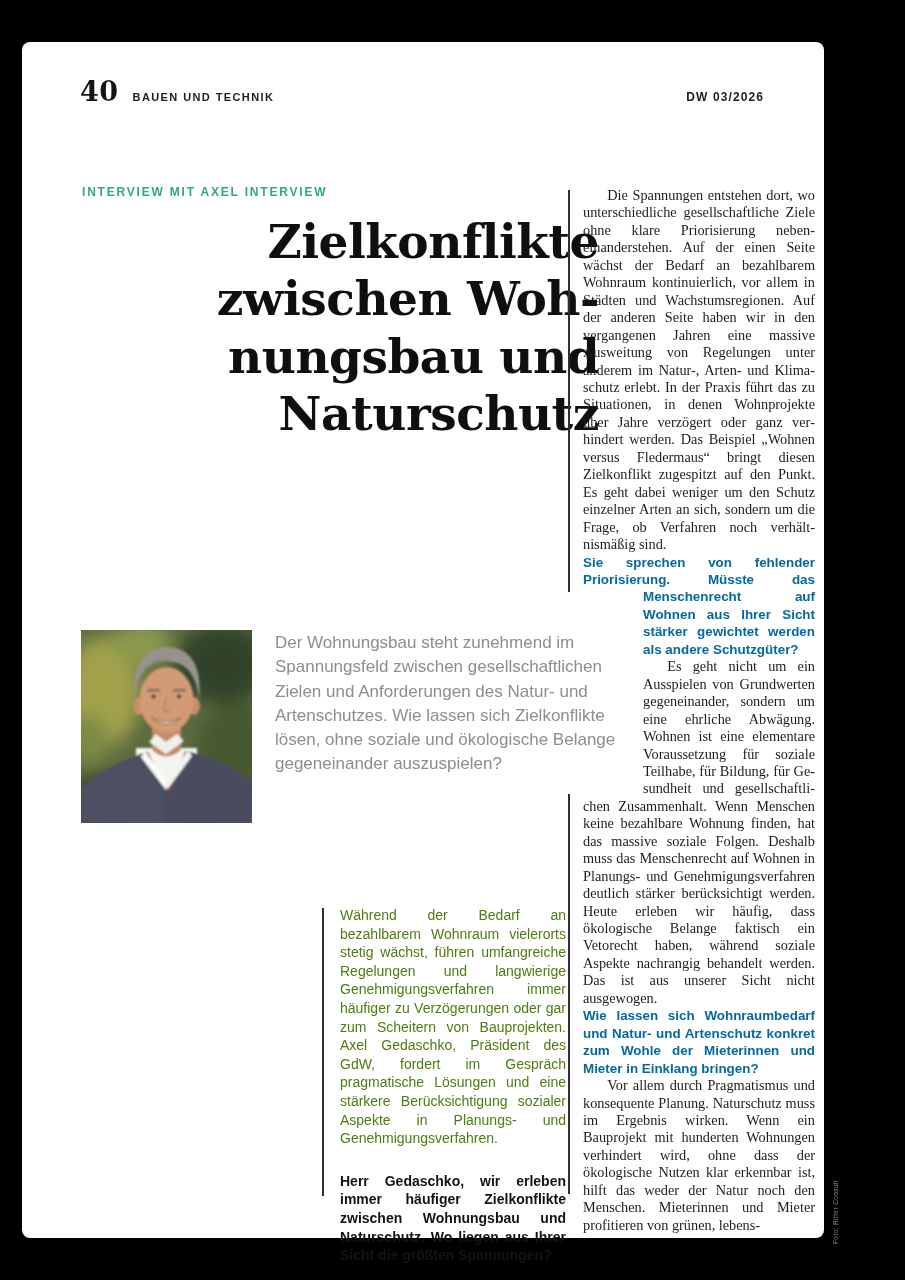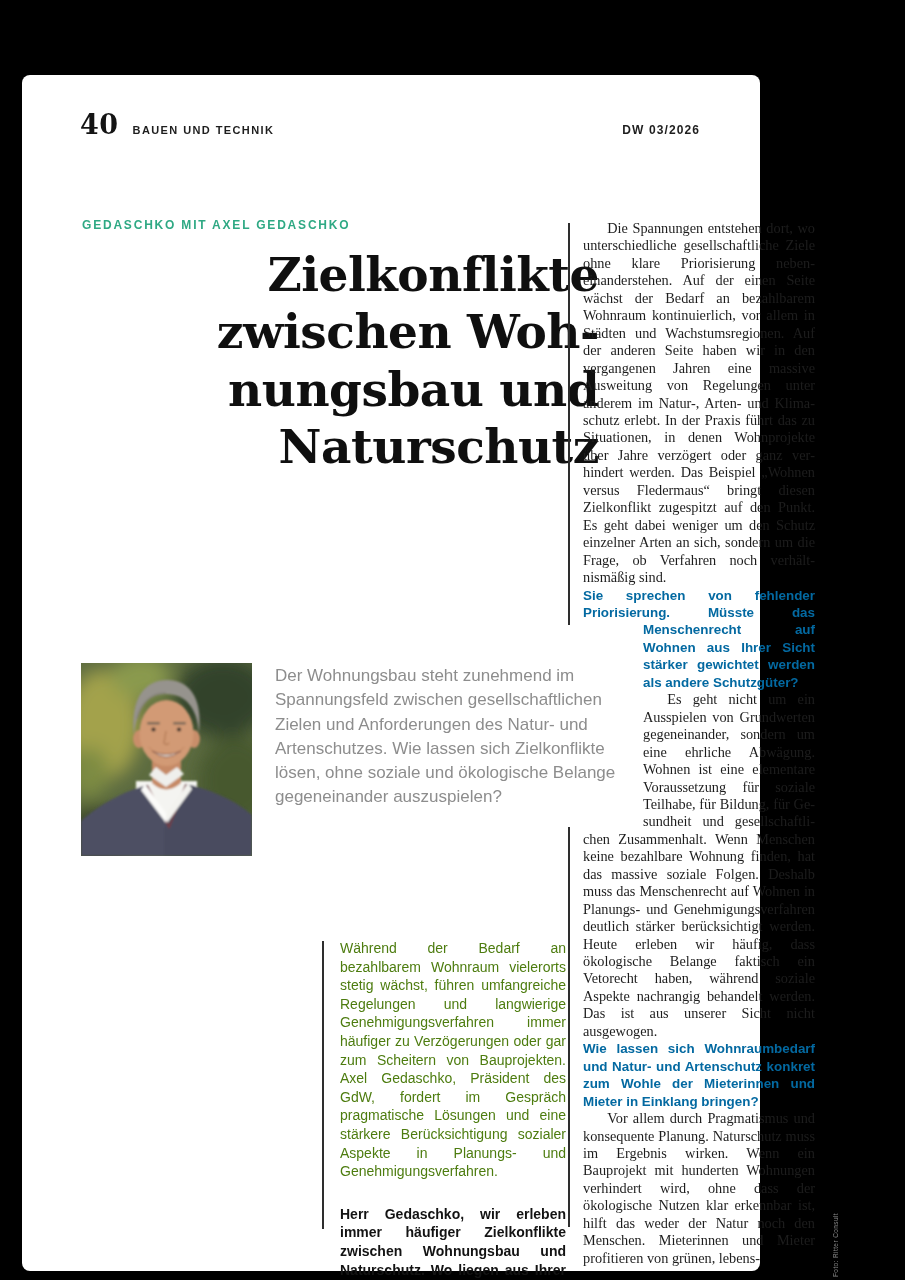--- a/index.html
+++ b/index.html
@@ -1,21 +1,21 @@
 <!DOCTYPE html>
 <html lang="de"><head>
 <meta charset="utf-8">
 <style>
   * { margin:0; padding:0; box-sizing:border-box; }
   html,body { width:905px; height:1280px; }
   body { background:#000; position:relative; overflow:hidden;
          font-family:"Liberation Sans", sans-serif; }
 
-  .page { position:absolute; left:22px; top:42px; width:738px; height:1196px;
-          background:#fff; border-radius:8px;margin-top:33px; }
+  .page { position:absolute; left:22px; top:42px; width:802px; height:1196px;
+          background:#fff; border-radius:8px; }
 
   
   .mast { position:absolute; left:58px; right:60px; top:34px;
           display:flex; align-items:baseline; }
   .pnum  { font-family:"DejaVu Serif", serif; font-weight:700; font-size:27px;
            color:#141414; letter-spacing:.5px; }
   .sect  { margin-left:14px; font-size:11px; font-weight:700;
            letter-spacing:1.4px; color:#1e1e1e; }
   .issue { margin-left:auto; font-size:12px; font-weight:700;
            letter-spacing:1.1px; color:#1e1e1e; }
@@ -68,21 +68,21 @@
 <body style="background: rgb(0, 0, 0);">
 
 <div class="page" style="background: rgb(255, 255, 255);">
 
   <header class="mast">
     <span class="pnum">40</span>
     <span class="sect">BAUEN UND TECHNIK</span>
     <span class="issue">DW 03/2026</span>
   </header>
 
-  <div class="kicker" style="color: rgb(47, 169, 132);">GEDASCHKO MIT AXEL GEDASCHKO</div>
+  <div class="kicker" style="color: rgb(47, 169, 132);">INTERVIEW MIT AXEL INTERVIEW</div>
 
   <h1 class="headline">Zielkonflikte
 zwischen Woh-
 nungsbau und
 Naturschutz</h1>
 
   <figure class="photo" aria-label="Porträt Axel Gedaschko">
     <svg viewBox="0 0 171 193" role="img">
       <defs>
         <filter id="bgblur" x="-30%" y="-30%" width="160%" height="160%">

